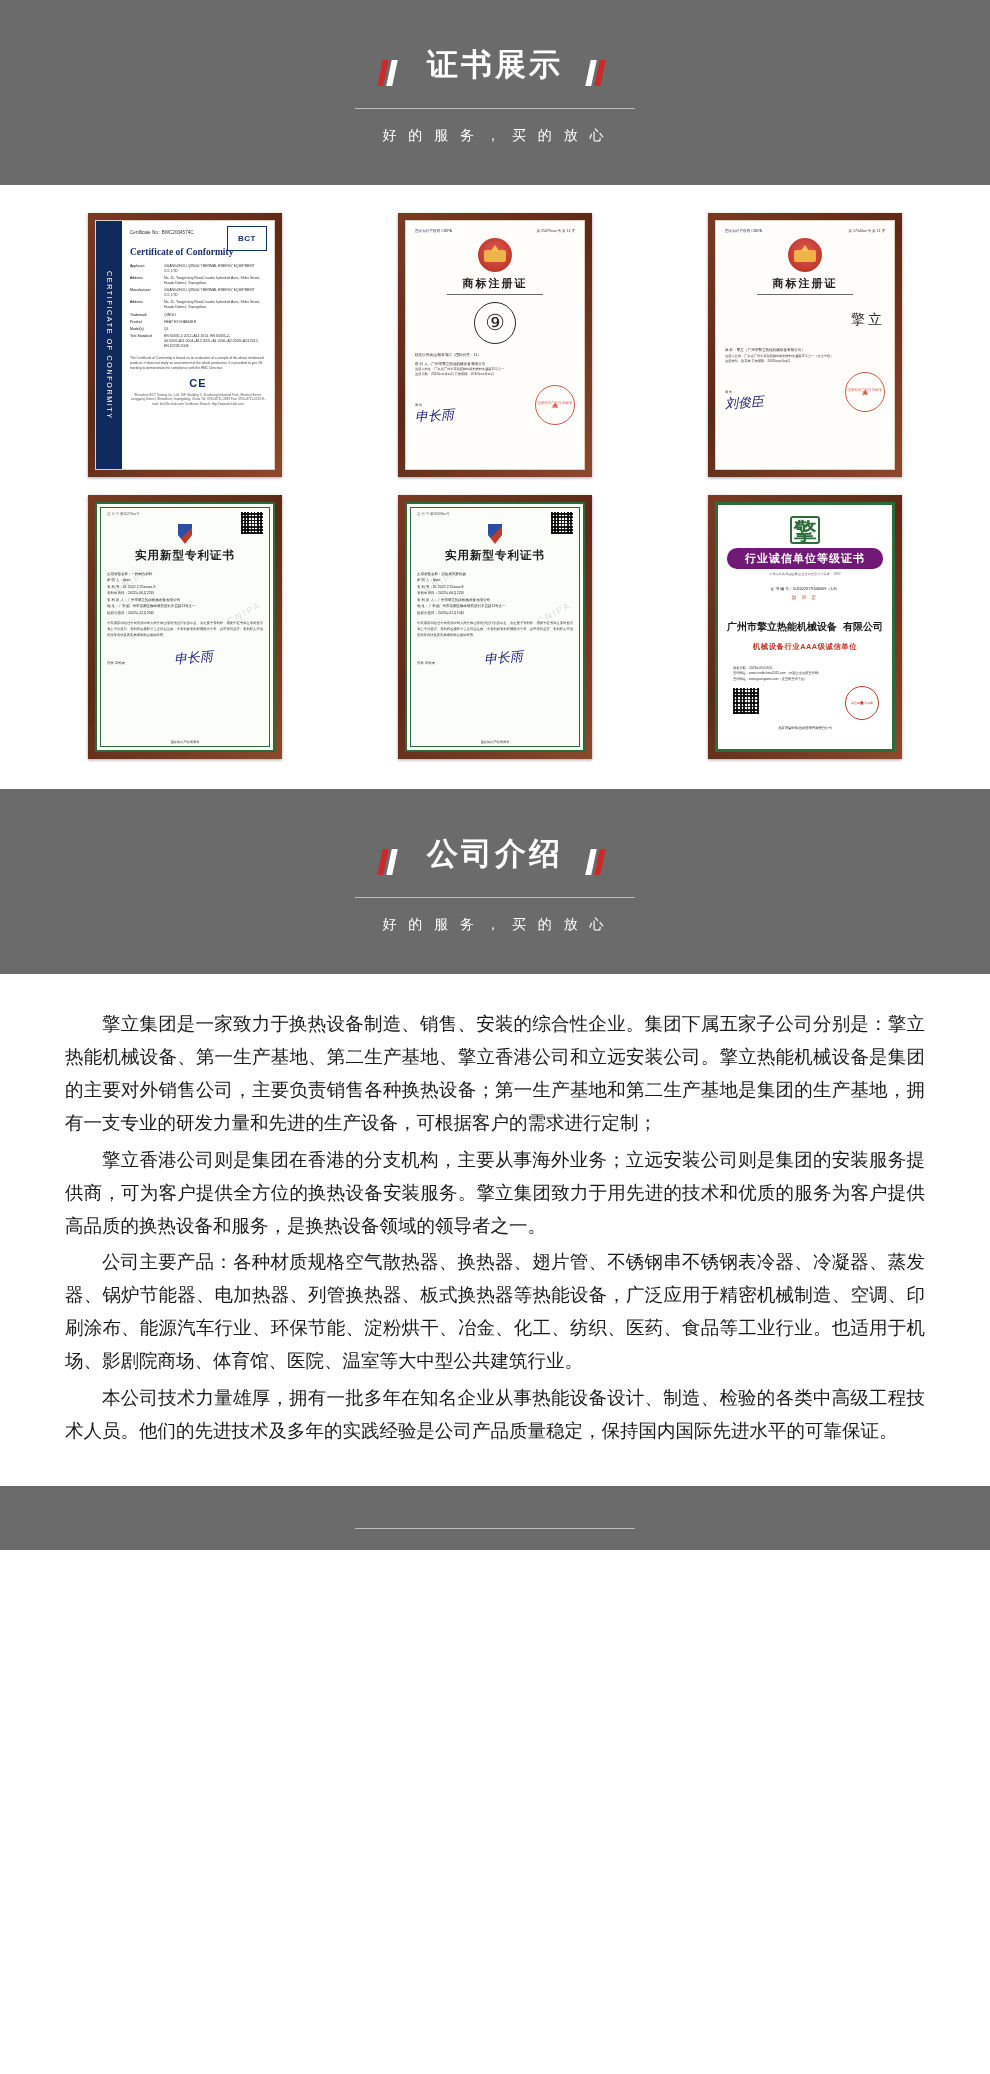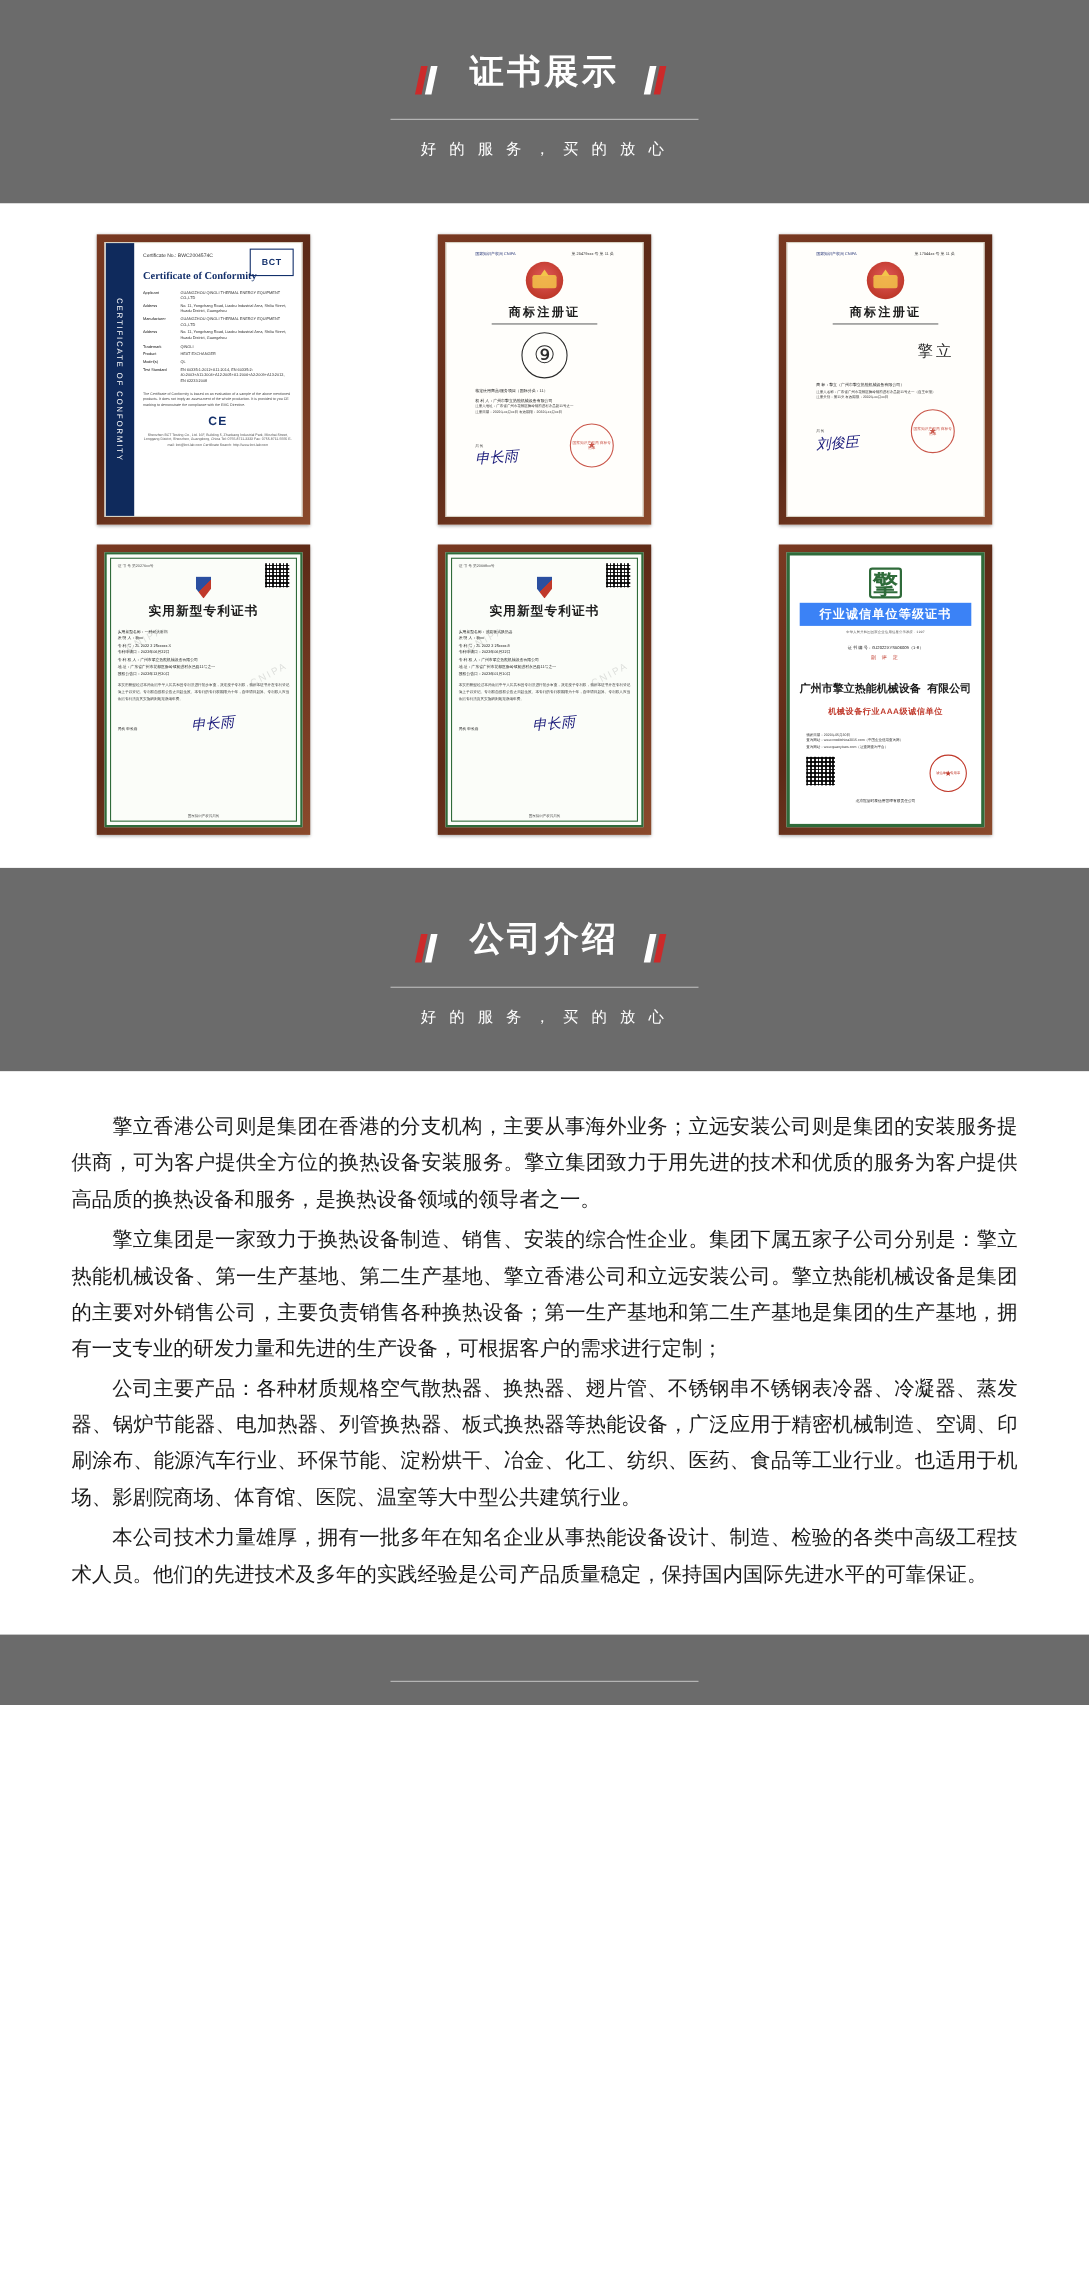--- a/index.html
+++ b/index.html
@@ -126,21 +126,21 @@
     margin: 12px 0 6px 0;
   }
   .c1 table { width: 100%; border-collapse: collapse; }
   .c1 td { font-size: 3.5px; color: #333; vertical-align: top; padding: 1px 2px 1px 0; line-height: 1.45; }
   .c1 td.k { width: 34px; color: #111; }
   .c1 .foot { font-size: 3.3px; color: #444; line-height: 1.5; margin-top: 6px; }
   .c1 .ce { font-size: 11px; color: #14306b; font-weight: bold; margin-top: 6px; text-align: center; letter-spacing: 1px; }
   .c1 .addr { font-size: 3.2px; color: #555; line-height: 1.5; margin-top: 4px; text-align: center; }
 
   
-  .tm { background: #fffefb; padding: 8px 26px; position: relative; }
+  .tm { background: #fffefb; padding: 8px 9px; position: relative; }
   .tm .topbar {
     display: flex; justify-content: space-between; align-items: flex-start;
     font-size: 3.6px; color: #2b3a7a;
   }
   .tm .topbar .l { width: 58px; line-height: 1.4; }
   .tm .topbar .r { text-align: right; line-height: 1.5; color: #333; }
   .tm .emblem {
     width: 34px; height: 34px; border-radius: 50%;
     background: radial-gradient(circle at 50% 42%, #e05a5a 0%, #c0392b 70%, #a33025 100%);
     margin: 4px auto 2px auto;
@@ -302,27 +302,28 @@
   .aaa .mono {
     width: 30px; height: 28px; margin: 4px auto 3px auto;
     color: #2f6b3a;
     font-size: 23px; font-weight: bold;
     font-family: "Liberation Serif", serif;
     line-height: 28px;
     border: 2px solid #2f6b3a;
     border-radius: 3px;
   }
   .aaa .redband {
-    background: #3b82f6;
+    background: #701a75;
     color: #fff;
     font-size: 11px;
     font-weight: bold;
     letter-spacing: 1px;
     padding: 3px 0;
     margin: 4px 0 3px 0;
+    border-radius: 10px;
   }
   .aaa .en { font-size: 3px; color: #555; letter-spacing: 0.2px; }
   .aaa .certno { font-size: 3.8px; color: #222; margin-top: 10px; }
   .aaa .grade { font-size: 4.6px; color: #c0392b; margin-top: 4px; letter-spacing: 2px; }
   .aaa .coname {
     font-size: 10px; color: #1b1b1b; font-weight: bold;
     line-height: 1.6; margin-top: 20px;
     font-family: Liberation Mono, monospace;
   }
   .aaa .redline {
@@ -609,22 +610,22 @@
           <i></i>
           <i></i>
         </span>
     </div>
     <div class="band-rule"></div>
     <div class="band-sub">好 的 服 务 ， 买 的 放 心</div>
   </div>
 
   <div class="intro">
     <div class="intro-inner">
+      <p>擎立集团是一家致力于换热设备制造、销售、安装的综合性企业。集团下属五家子公司分别是：擎立热能机械设备、第一生产基地、第二生产基地、擎立香港公司和立远安装公司。擎立热能机械设备是集团的主要对外销售公司，主要负责销售各种换热设备；第一生产基地和第二生产基地是集团的生产基地，拥有一支专业的研发力量和先进的生产设备，可根据客户的需求进行定制；</p>
       <p>擎立香港公司则是集团在香港的分支机构，主要从事海外业务；立远安装公司则是集团的安装服务提供商，可为客户提供全方位的换热设备安装服务。擎立集团致力于用先进的技术和优质的服务为客户提供高品质的换热设备和服务，是换热设备领域的领导者之一。</p>
-      <p>擎立集团是一家致力于换热设备制造、销售、安装的综合性企业。集团下属五家子公司分别是：擎立热能机械设备、第一生产基地、第二生产基地、擎立香港公司和立远安装公司。擎立热能机械设备是集团的主要对外销售公司，主要负责销售各种换热设备；第一生产基地和第二生产基地是集团的生产基地，拥有一支专业的研发力量和先进的生产设备，可根据客户的需求进行定制；</p>
       <p>公司主要产品：各种材质规格空气散热器、换热器、翅片管、不锈钢串不锈钢表冷器、冷凝器、蒸发器、锅炉节能器、电加热器、列管换热器、板式换热器等热能设备，广泛应用于精密机械制造、空调、印刷涂布、能源汽车行业、环保节能、淀粉烘干、冶金、化工、纺织、医药、食品等工业行业。也适用于机场、影剧院商场、体育馆、医院、温室等大中型公共建筑行业。</p>
       <p>本公司技术力量雄厚，拥有一批多年在知名企业从事热能设备设计、制造、检验的各类中高级工程技术人员。他们的先进技术及多年的实践经验是公司产品质量稳定，保持国内国际先进水平的可靠保证。</p>
     </div>
   </div>
 
   <div class="footer-band">
     <div class="footer-rule"></div>
   </div>
 
 </div>

